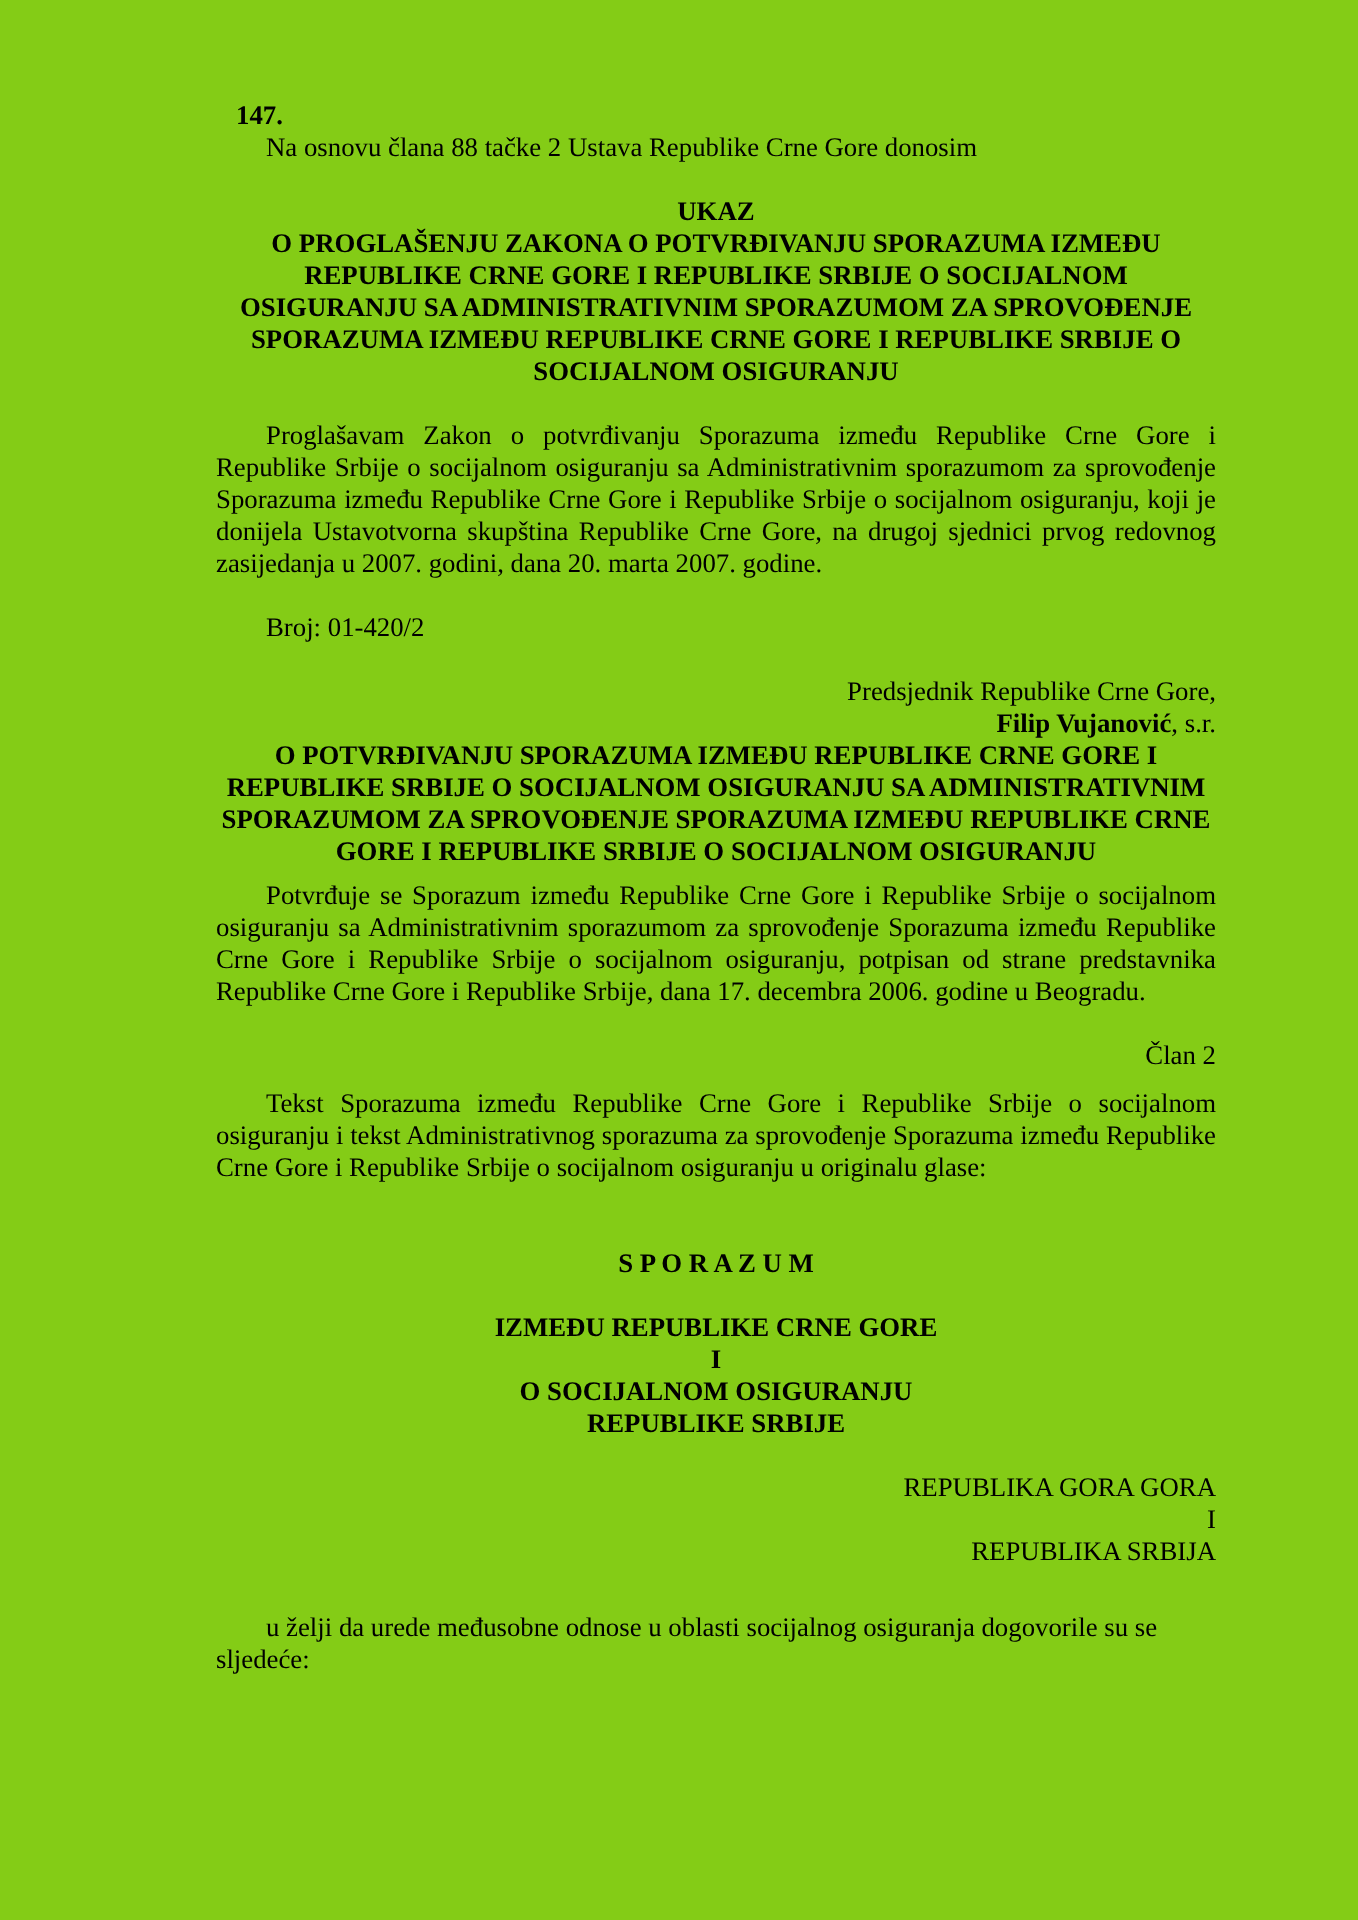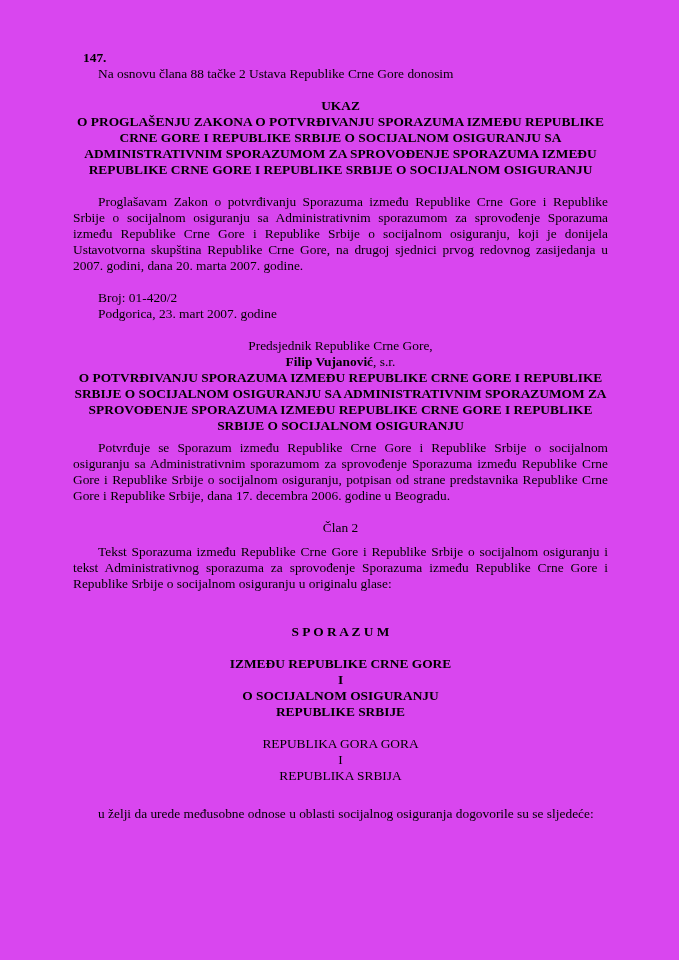--- a/index.html
+++ b/index.html
@@ -4,30 +4,30 @@
 <style>
   html, body {
     margin: 0;
     padding: 0;
     background: #ffffff;
   }
   .page {
     width: 679px;
     min-height: 960px;
     box-sizing: border-box;
-    padding: 50px 71px 30px 73px;
+    padding: 50px 71px 30px 108px;
     font-family: "Liberation Serif", "DejaVu Serif", serif;
     font-size: 13.4px;
     line-height: 16px;
     color: #000000;
-    background: #d946ef;
+    background: #84cc16;
   }
   p { margin: 0; }
   .bold { font-weight: bold; }
-  .center { text-align: center; }
+  .center { text-align: right; }
   .justify { text-align: justify; }
   .indent { text-indent: 25px; }
   .num { margin-left: 10px; font-weight: bold; }
   .gap-1 { margin-top: 16px; font-family: Liberation Serif, serif; }
   .gap-15 { margin-top: 22px; }
   .gap-2 { margin-top: 32px; }
   .heading-block { font-weight: bold; text-align: center; }
 </style>
 </head>
 <body>
@@ -38,21 +38,20 @@
 
   <p class="indent">Na osnovu člana 88 tačke 2 Ustava Republike Crne Gore donosim</p>
 
   <p class="heading-block gap-1">UKAZ</p>
 
   <p class="heading-block">O PROGLAŠENJU  ZAKONA O POTVRĐIVANJU SPORAZUMA IZMEĐU REPUBLIKE CRNE GORE I REPUBLIKE SRBIJE O SOCIJALNOM OSIGURANJU SA ADMINISTRATIVNIM SPORAZUMOM ZA SPROVOĐENJE SPORAZUMA IZMEĐU REPUBLIKE CRNE GORE I REPUBLIKE SRBIJE O SOCIJALNOM OSIGURANJU</p>
 
   <p class="justify indent gap-1">Proglašavam Zakon o potvrđivanju Sporazuma između Republike Crne Gore i Republike Srbije o socijalnom osiguranju sa Administrativnim sporazumom za sprovođenje Sporazuma između Republike Crne Gore i Republike Srbije o socijalnom osiguranju, koji je donijela Ustavotvorna skupština Republike Crne Gore, na drugoj sjednici prvog redovnog zasijedanja u 2007. godini, dana 20. marta 2007. godine.</p>
 
   <p class="indent gap-1">Broj: 01-420/2</p>
-  <p class="indent">Podgorica, 23. mart 2007. godine</p>
 
   <p class="center gap-1">Predsjednik Republike Crne Gore,</p>
   <p class="center"><span class="bold">Filip Vujanović</span><span>, s.r.</span></p>
 
 
   <p class="heading-block">O POTVRĐIVANJU SPORAZUMA IZMEĐU REPUBLIKE CRNE GORE I REPUBLIKE SRBIJE O SOCIJALNOM OSIGURANJU SA ADMINISTRATIVNIM SPORAZUMOM ZA SPROVOĐENJE SPORAZUMA IZMEĐU REPUBLIKE CRNE GORE I REPUBLIKE SRBIJE O SOCIJALNOM OSIGURANJU</p>
 
 
   <p class="justify indent gap-half" style="margin-top:6px">Potvrđuje se Sporazum između Republike Crne Gore i Republike Srbije o socijalnom osiguranju sa Administrativnim sporazumom za sprovođenje Sporazuma između Republike Crne Gore i Republike Srbije o socijalnom osiguranju, potpisan od strane predstavnika Republike Crne Gore i Republike Srbije, dana 17. decembra 2006. godine u Beogradu.</p>
 

